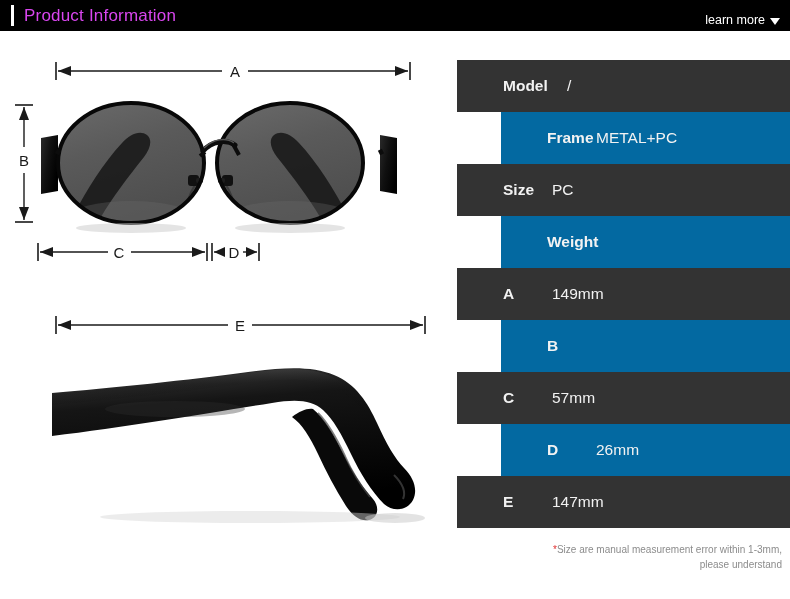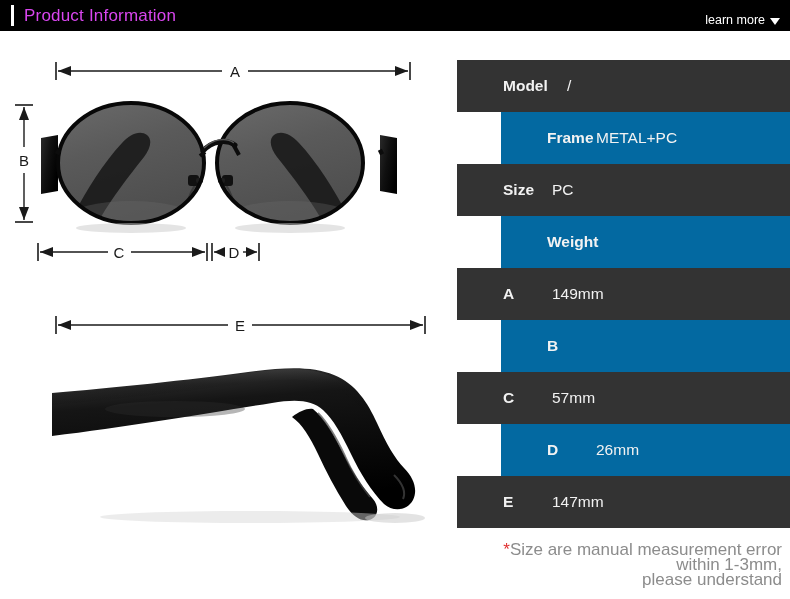--- a/index.html
+++ b/index.html
@@ -109,21 +109,21 @@
     padding-left: 15px;
   }
 
   
   .footnote {
     position: absolute;
     left: 457px; top: 542px;
     width: 325px;
     text-align: right;
     color: #8c8c8c;
-    font-size: 17px;
+    font-size: 10px;
     line-height: 15px;
   }
   .footnote .star { color: #e03030; }
 </style>
 </head>
 <body>
 
 <div class="header">
   <div class="header-accent"></div>
   <div class="header-title">Product Information</div>

